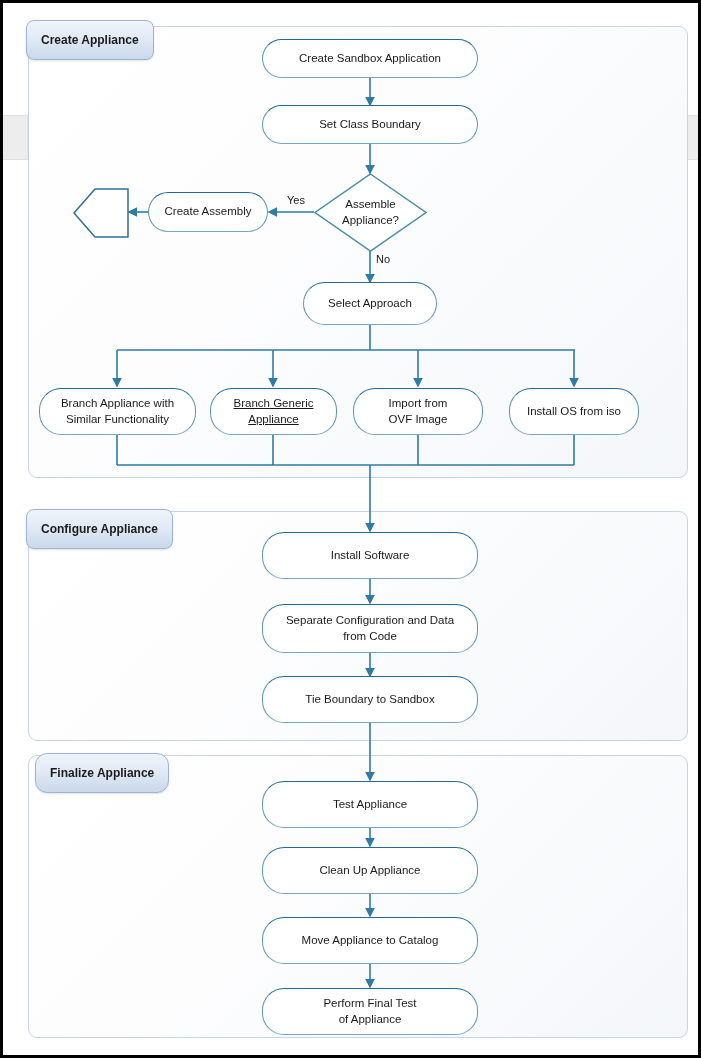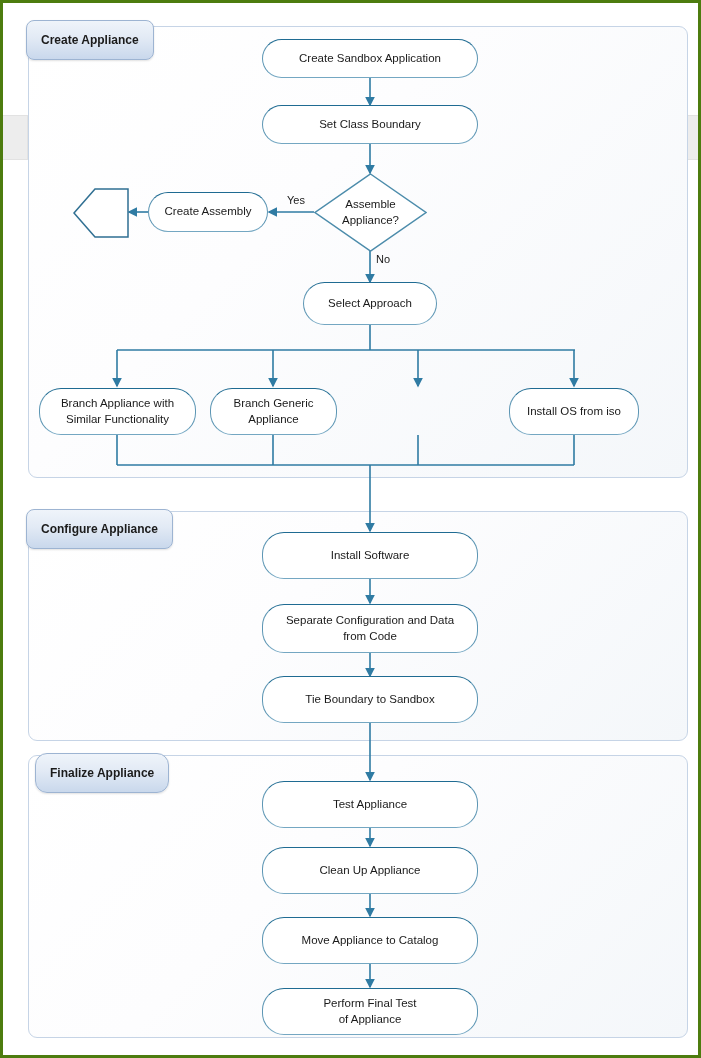--- a/index.html
+++ b/index.html
@@ -3,21 +3,21 @@
 <meta charset="utf-8">
 <title>Appliance Creation Flowchart</title>
 <style>
   html,body{margin:0;padding:0;background:#ffffff;}
   body{font-family:"Liberation Sans", sans-serif;}
 
   #page{
     position:relative;
     width:701px;height:1058px;
     box-sizing:border-box;
-    border:3px solid #4d7c0f;
+    border:3px solid #000000;
     background:#ffffff;
     overflow:hidden;
   }
 
   
   .side-tab{
     position:absolute;
     background:#ededed;
     border:1px solid #e2e2e2;
     box-sizing:border-box;
@@ -189,24 +189,27 @@
   </div>
 
   <div class="node" style="left:300px;top:279px;width:134px;height:43px;">
     <span>Select Approach</span>
   </div>
 
   <div class="node" style="left:36px;top:385px;width:157px;height:47px;">
     <span>Branch Appliance with<br>Similar Functionality</span>
   </div>
 
-  <div class="node" style="left:207px;top:385px;width:127px;height:47px;">
+  <div class="node" style="left:207px;top:385px;width:127px;height:47px;text-decoration:underline;">
     <span>Branch Generic<br>Appliance</span>
   </div>
 
+  <div class="node" style="left:350px;top:385px;width:130px;height:47px;">
+    <span>Import from<br>OVF Image</span>
+  </div>
 
   <div class="node" style="left:506px;top:385px;width:130px;height:47px;">
     <span>Install OS from iso</span>
   </div>
 
   <div class="panel" style="left:25px;top:508px;width:660px;height:230px;"></div>
   <div class="panel-tab" style="left:23px;top:506px;">
     <span>Configure Appliance</span>
   </div>
 

